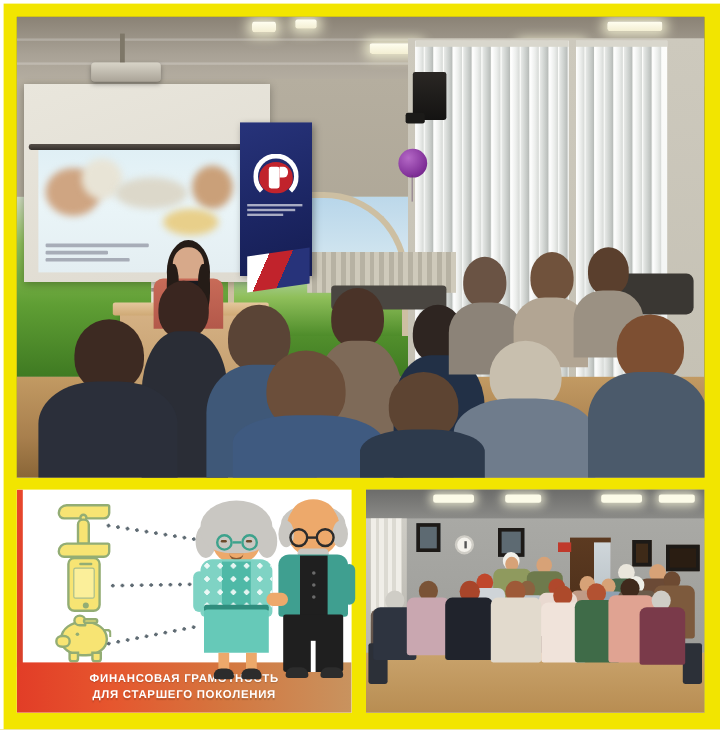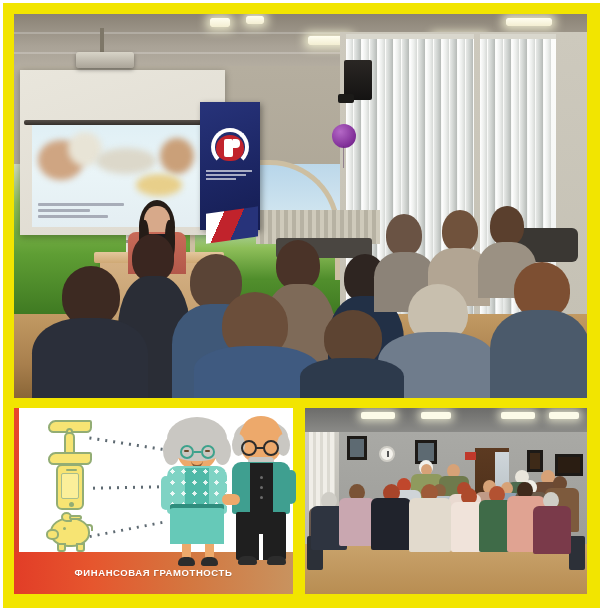--- a/index.html
+++ b/index.html
@@ -420,20 +420,21 @@
       <div class="ic-pig-leg" style="left:5px;"></div>
       <div class="ic-pig-leg" style="left:24px;"></div>
     </div>
 
     <div class="dots" style="left:72px;top:34px;width:78px;transform:rotate(9deg);"></div>
     <div class="dots" style="left:76px;top:78px;width:74px;transform:rotate(-1deg);"></div>
     <div class="dots" style="left:72px;top:120px;width:80px;transform:rotate(-11deg);"></div>
 
     <div class="info-band">
       <div class="info-band-l1">ФИНАНСОВАЯ ГРАМОТНОСТЬ</div>
+      <div class="info-band-l2">ДЛЯ СТАРШЕГО ПОКОЛЕНИЯ</div>
     </div>
   </div>
 
   <div>
     <div class="w-hair-l"></div>
     <div class="w-hair-r"></div>
     <div class="w-face"></div>
     <div class="w-hair"></div>
     <div class="w-glass" style="left:180px;"></div>
     <div class="w-glass" style="left:201px;"></div>

